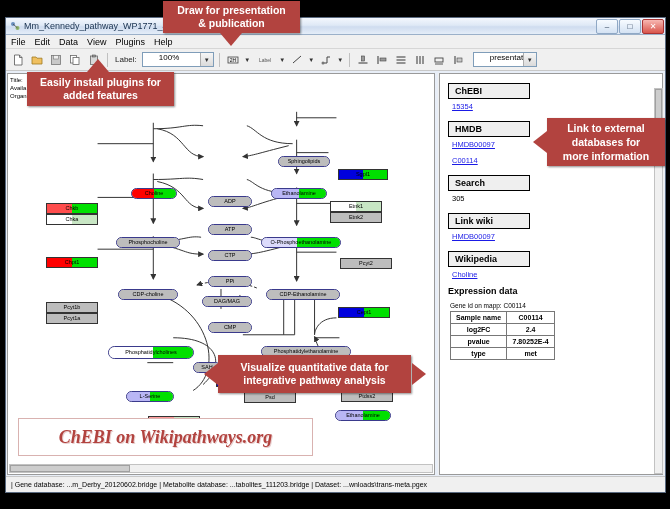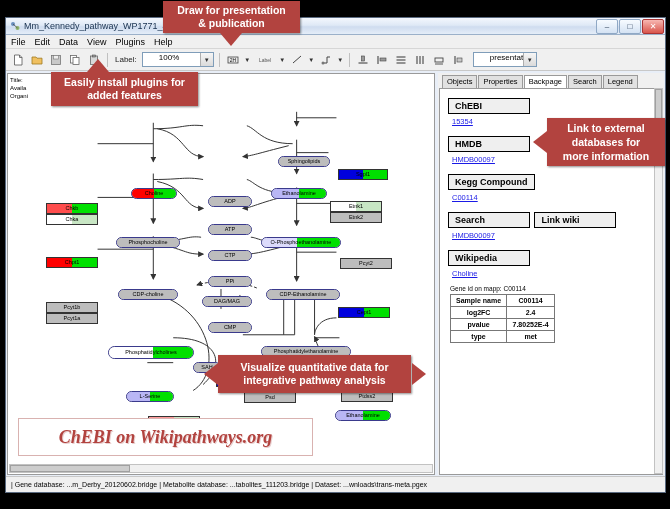--- a/index.html
+++ b/index.html
@@ -667,46 +667,40 @@
             <span class="nlabel">Ptdsr1</span>
           </div>
         </div>
 
       <div class="hscroll">
           <div class="thumb"></div>
         </div>
     </div>
 
     <div id="right-pane">
-      <div id="tabs">
-        <div class="tab">Objects</div>
-        <div class="tab">Properties</div>
-        <div class="tab active">Backpage</div>
-        <div class="tab">Search</div>
-        <div class="tab">Legend</div>
-      </div>
 
       <div id="backpage">
         <div class="bp-head">ChEBI</div>
         <a class="bp-link" href="#">15354</a>
 
         <div class="bp-head">HMDB</div>
         <a class="bp-link" href="#">HMDB00097</a>
 
-        <div class="bp-head">Kegg Compound</div>
         <a class="bp-link" href="#">C00114</a>
 
         <div class="bp-head">Search</div>
+        <span class="bp-plain">305</span>
 
         <div class="bp-head">Link wiki</div>
         <a class="bp-link" href="#">HMDB00097</a>
 
         <div class="bp-head">Wikipedia</div>
         <a class="bp-link" href="#">Choline</a>
 
+        <div class="bp-exp">Expression data</div>
         <div class="bp-geneid">Gene id on mapp: C00114</div>
 
         <table class="exp">
           <tbody>
               <tr>
             <td class="k">Sample name</td>
             <td class="v">C00114</td>
           </tr>
           <tr>
             <td class="k">log2FC</td>
@@ -734,21 +728,21 @@
     <span>| Gene database: ...m_Derby_20120602.bridge | Metabolite database: ...tabolites_111203.bridge | Dataset: ...wnloads\trans-meta.pgex</span>
   </div>
 </div>
 
 <div class="callout" id="callout-top" style="left:163px;top:1px;width:137px;height:32px;">
   <span style="white-space:pre-line">Draw for presentation
 &amp; publication</span>
 </div>
 <div class="arrow-down" style="left:220px;top:33px;"></div>
 
-<div class="callout" id="callout-plugins" style="left:27px;top:72px;width:147px;height:34px;margin-left:24px;">
+<div class="callout" id="callout-plugins" style="left:27px;top:72px;width:147px;height:34px;">
   <span style="white-space:pre-line">Easily install plugins for
 added features</span>
 </div>
 <div class="arrow-up" style="left:87px;top:59px;"></div>
 
 <div class="callout" id="callout-links" style="left:547px;top:118px;width:118px;height:48px;line-height:14px;">
   <span style="white-space:pre-line">Link  to external
 databases  for
 more information</span>
 </div>

